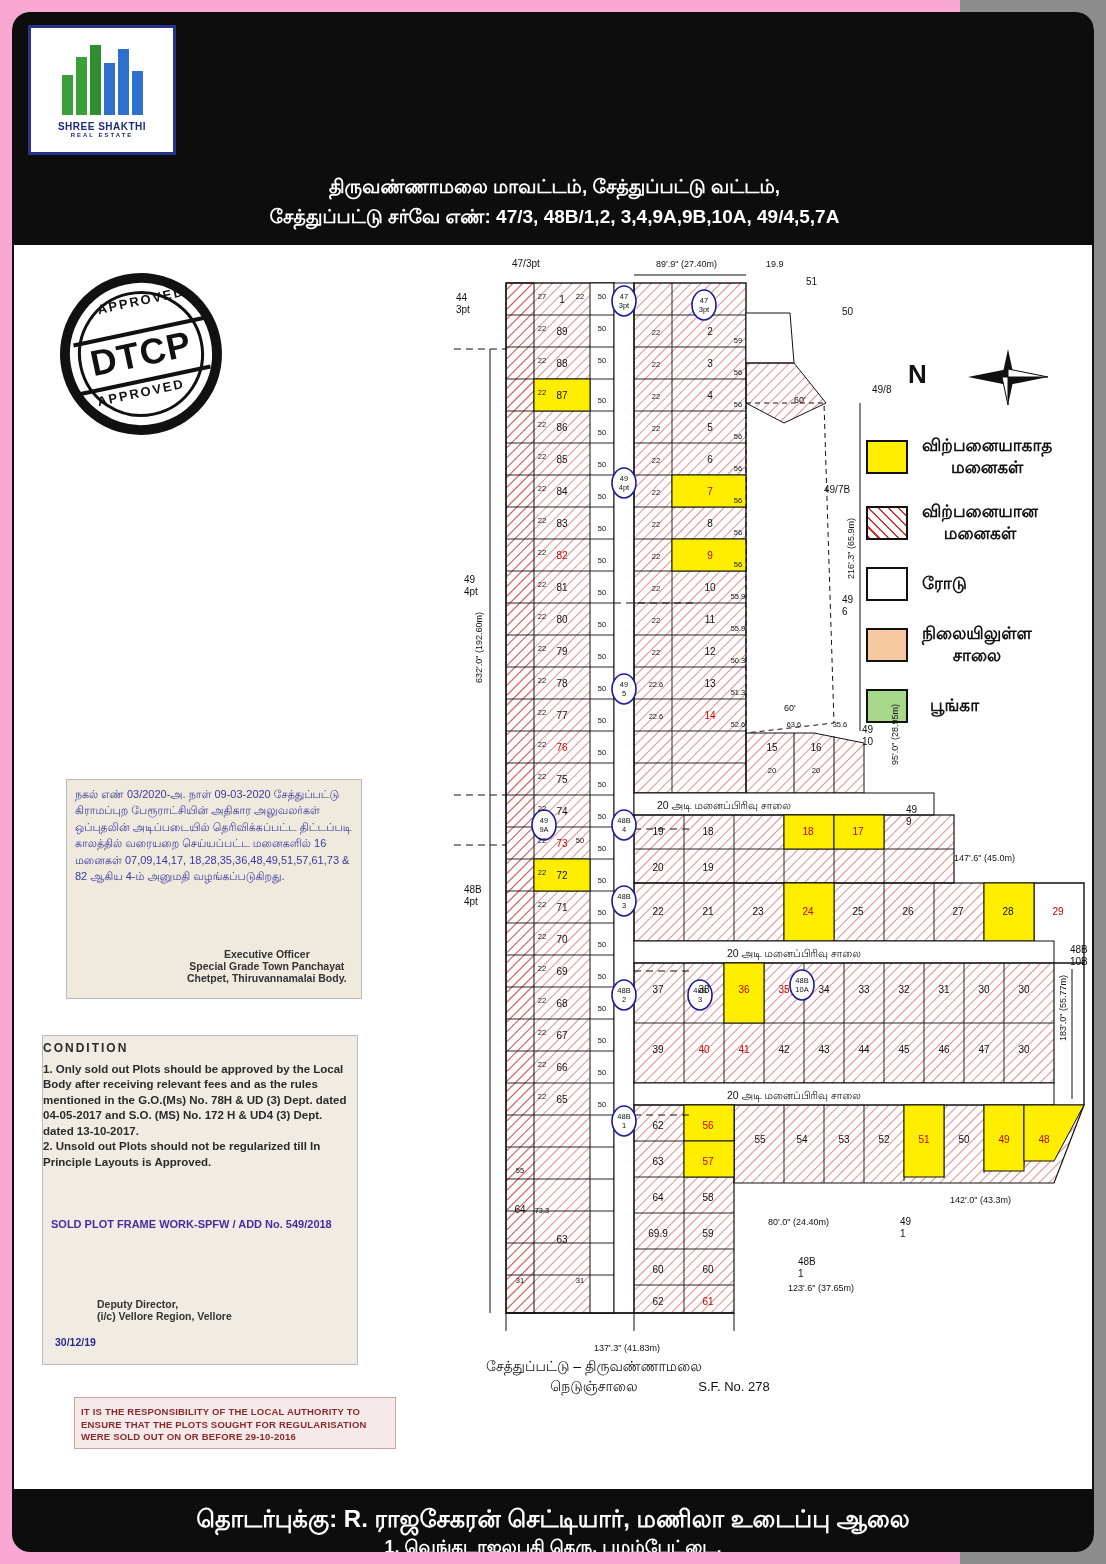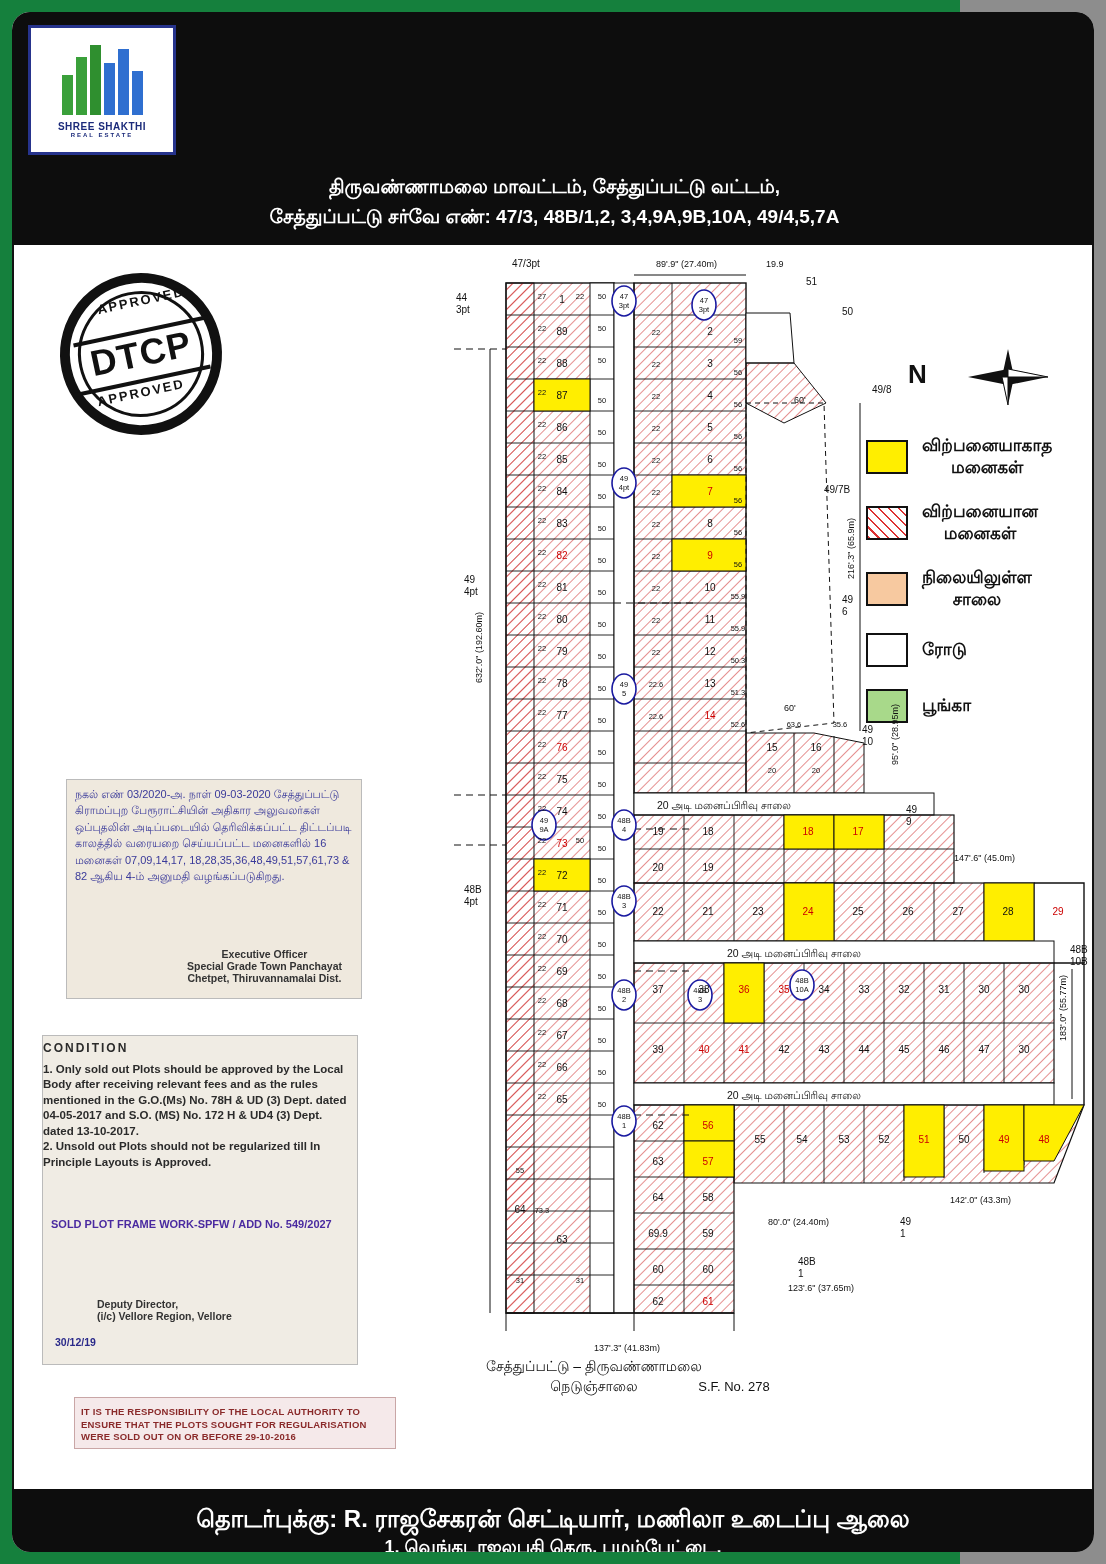--- a/index.html
+++ b/index.html
@@ -6,21 +6,21 @@
   html, body { margin:0; padding:0; }
   body {
     width: 1106px; height: 1564px;
     background: #8d8d8d;
     font-family: "Liberation Sans", sans-serif;
     overflow: hidden;
   }
   .page {
     position: relative;
     width: 960px; height: 1564px;
-    background: #15803d;
+    background: #f9a8d4;
     padding: 12px;
   }
   .sheet {
     position: relative;
     width: 1082px; height: 1540px;
     background: #ffffff;
     border-radius: 18px;
     overflow: hidden;
   }
 
@@ -193,28 +193,28 @@
       <div class="bar b2"></div>
       <div class="word-top">APPROVED</div>
       <div class="dtcp">DTCP</div>
       <div class="word-bot">APPROVED</div>
     </div>
 
     <div class="doc doc1">
       <div class="doc1-text">நகல் எண் 03/2020-அ. நாள் 09-03-2020 சேத்துப்பட்டு கிராமப்புற பேரூராட்சியின் அதிகார அலுவலர்கள் ஒப்புதலின் அடிப்படையில் தெரிவிக்கப்பட்ட திட்டப்படி காலத்தில் வரையறை செய்யப்பட்ட மனைகளில் 16 மனைகள் 07,09,14,17, 18,28,35,36,48,49,51,57,61,73 &amp; 82 ஆகிய 4-ம் அனுமதி வழங்கப்படுகிறது.</div>
       <div class="doc-sign" style="left:120px; top:168px; white-space:pre-line; text-align:center;">Executive Officer
 Special Grade Town Panchayat
-Chetpet, Thiruvannamalai Dist.</div>
+Chetpet, Thiruvannamalai Body.</div>
     </div>
 
     <div class="doc doc2">
       <div class="doc2-text" style="top:4px; font-size:12px; letter-spacing:2px;">CONDITION</div>
       <div class="doc2-text" style="top:26px; white-space:pre-line;">1. Only sold out Plots should be approved by the Local Body after receiving relevant fees and as the rules mentioned in the G.O.(Ms) No. 78H &amp; UD (3) Dept. dated 04-05-2017 and S.O. (MS) No. 172 H &amp; UD4 (3) Dept. dated 13-10-2017.
 2. Unsold out Plots should not be regularized till In Principle Layouts is Approved.</div>
-      <div class="doc-sign" style="left:8px; top:182px; font-size:11px; color:#4a2aa0;">SOLD PLOT FRAME WORK-SPFW /  ADD No. 549/2027</div>
+      <div class="doc-sign" style="left:8px; top:182px; font-size:11px; color:#4a2aa0;">SOLD PLOT FRAME WORK-SPFW /  ADD No. 549/2018</div>
       <div class="doc-sign" style="left:54px; top:262px; white-space:pre-line;">Deputy Director,
 (i/c) Vellore Region, Vellore</div>
       <div class="doc-sign" style="left:12px; top:300px; color:#2a2a8a;">30/12/19</div>
     </div>
 
     <div class="doc doc3">
       <div class="doc3-text">IT IS THE RESPONSIBILITY OF THE LOCAL AUTHORITY TO ENSURE THAT THE PLOTS SOUGHT FOR REGULARISATION WERE SOLD OUT ON OR BEFORE 29-10-2016</div>
     </div>
 
     <div class="north">
@@ -232,31 +232,31 @@
         <div class="sw yellow"></div>
         <div class="legend-label" style="white-space:pre-line;">விற்பனையாகாத
 மனைகள்</div>
       </div>
       <div class="legend-row">
         <div class="sw sold"></div>
         <div class="legend-label" style="white-space:pre-line;">விற்பனையான
 மனைகள்</div>
       </div>
       <div class="legend-row">
+        <div class="sw road"></div>
+        <div class="legend-label" style="white-space:pre-line;">ரோடு</div>
+      </div>
+      <div class="legend-row">
         <div class="sw existing"></div>
         <div class="legend-label" style="white-space:pre-line;">நிலையிலுள்ள
 சாலை</div>
       </div>
       <div class="legend-row">
-        <div class="sw road"></div>
-        <div class="legend-label" style="white-space:pre-line;">ரோடு</div>
-      </div>
-      <div class="legend-row">
         <div class="sw park"></div>
-        <div class="legend-label" style="white-space:pre-line;">பூங்கா</div>
+        <div class="legend-label" style="white-space:pre-line;margin-left:8px;">பூங்கா</div>
       </div>
     </div>
 
     <div class="plan">
       <svg viewBox="0 0 700 1236" width="700" height="1236">
         <defs>
           <pattern id="hatch" width="6" height="6" patternUnits="userSpaceOnUse" patternTransform="rotate(45)">
             <line x1="0" y1="0" x2="0" y2="6" stroke="#cc2222" stroke-width="1"></line>
           </pattern>
           <pattern id="hatchBig" width="7" height="7" patternUnits="userSpaceOnUse" patternTransform="rotate(45)">

